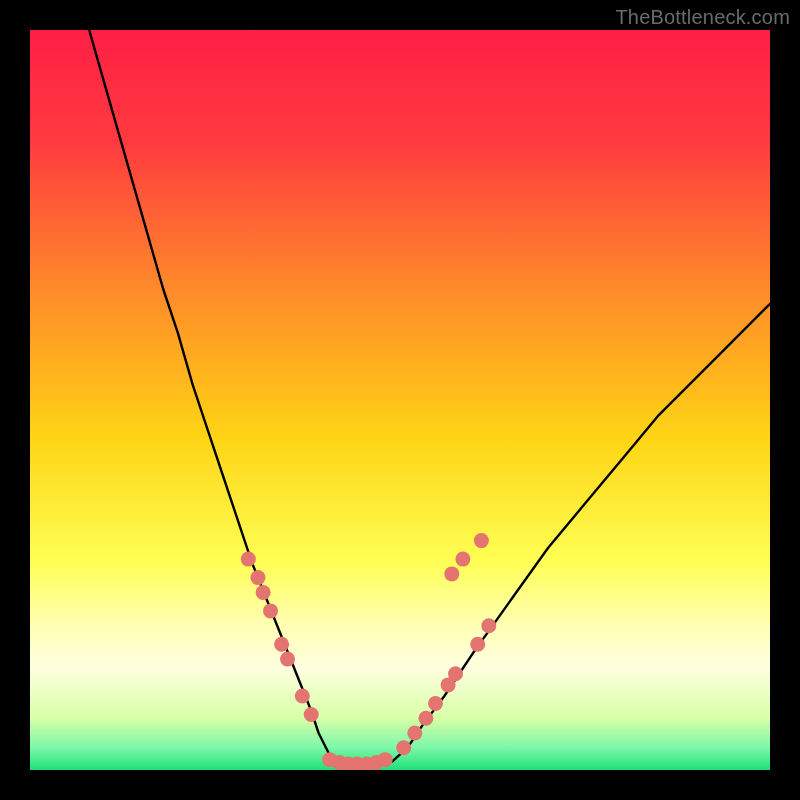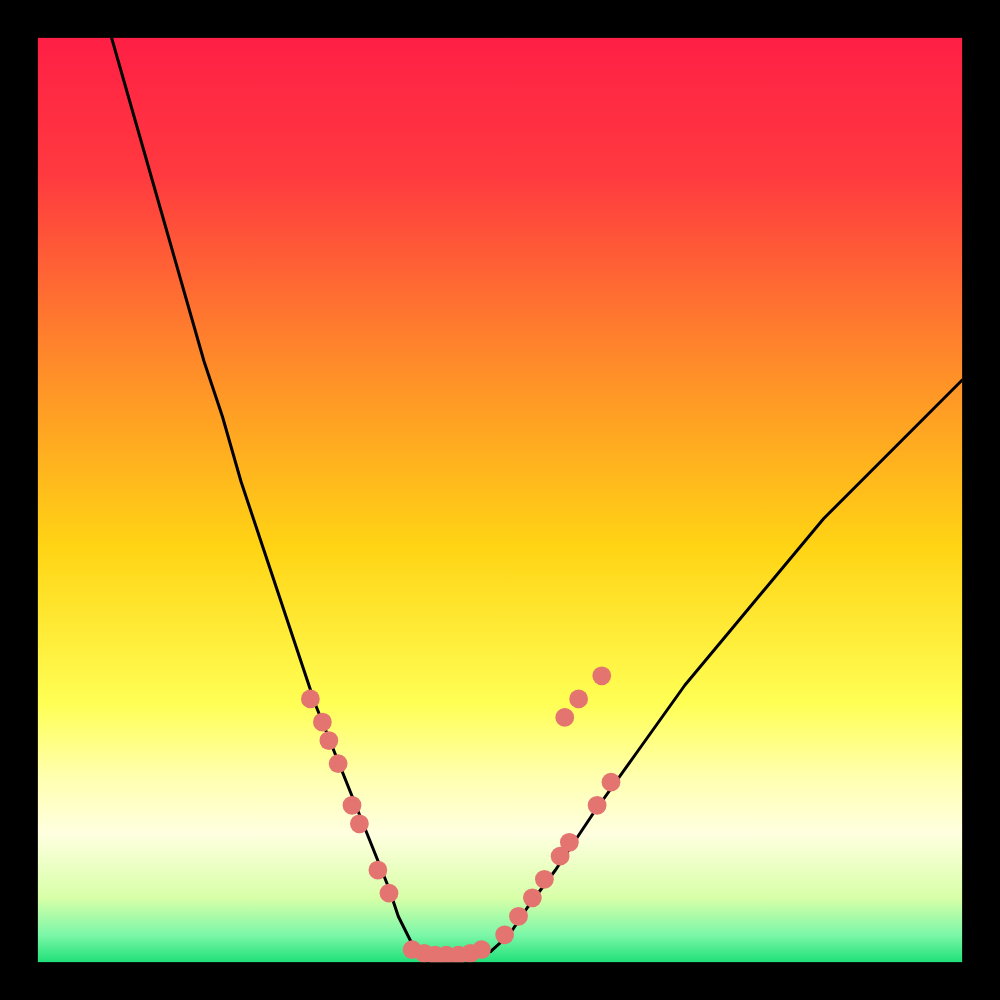--- a/index.html
+++ b/index.html
@@ -104,13 +104,14 @@
           <circle cx="425.50" cy="643.80" r="7.5" fill="#e3746f"></circle>
           <circle cx="447.70" cy="614.20" r="7.5" fill="#e3746f"></circle>
           <circle cx="458.80" cy="595.70" r="7.5" fill="#e3746f"></circle>
           <circle cx="421.80" cy="543.90" r="7.5" fill="#e3746f"></circle>
           <circle cx="432.90" cy="529.10" r="7.5" fill="#e3746f"></circle>
           <circle cx="451.40" cy="510.60" r="7.5" fill="#e3746f"></circle>
         </g>
     </svg>
 
   </div>
+  <div class="watermark">TheBottleneck.com</div>
 </div>
 
 </body></html>

